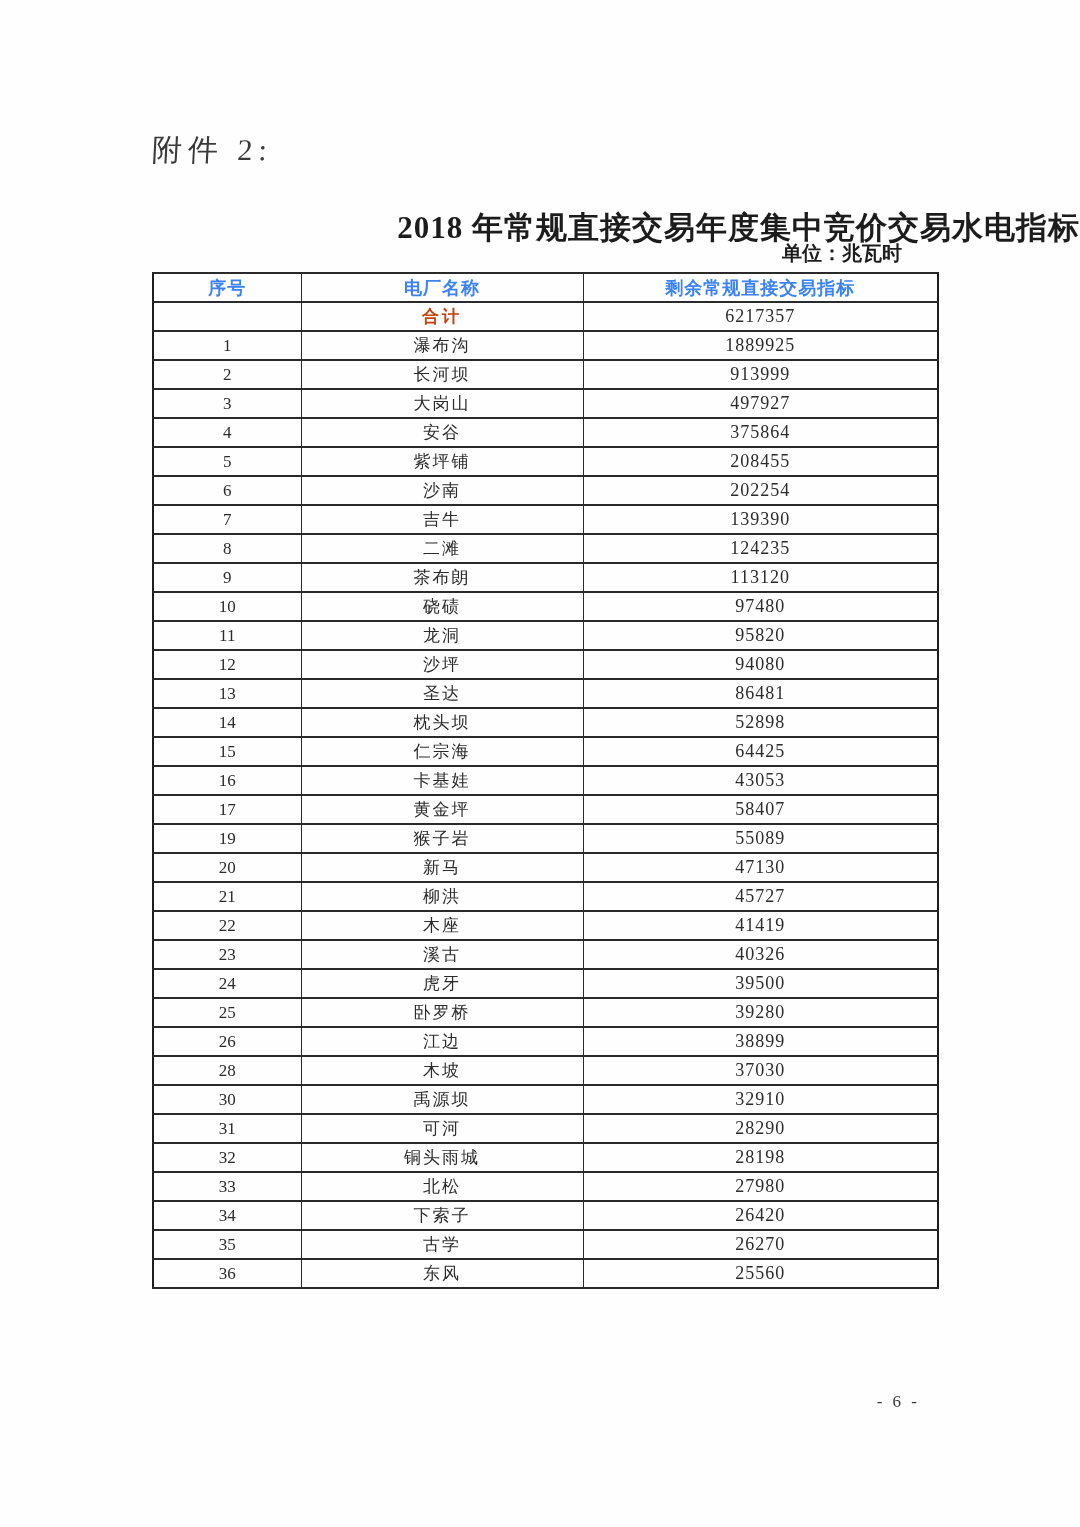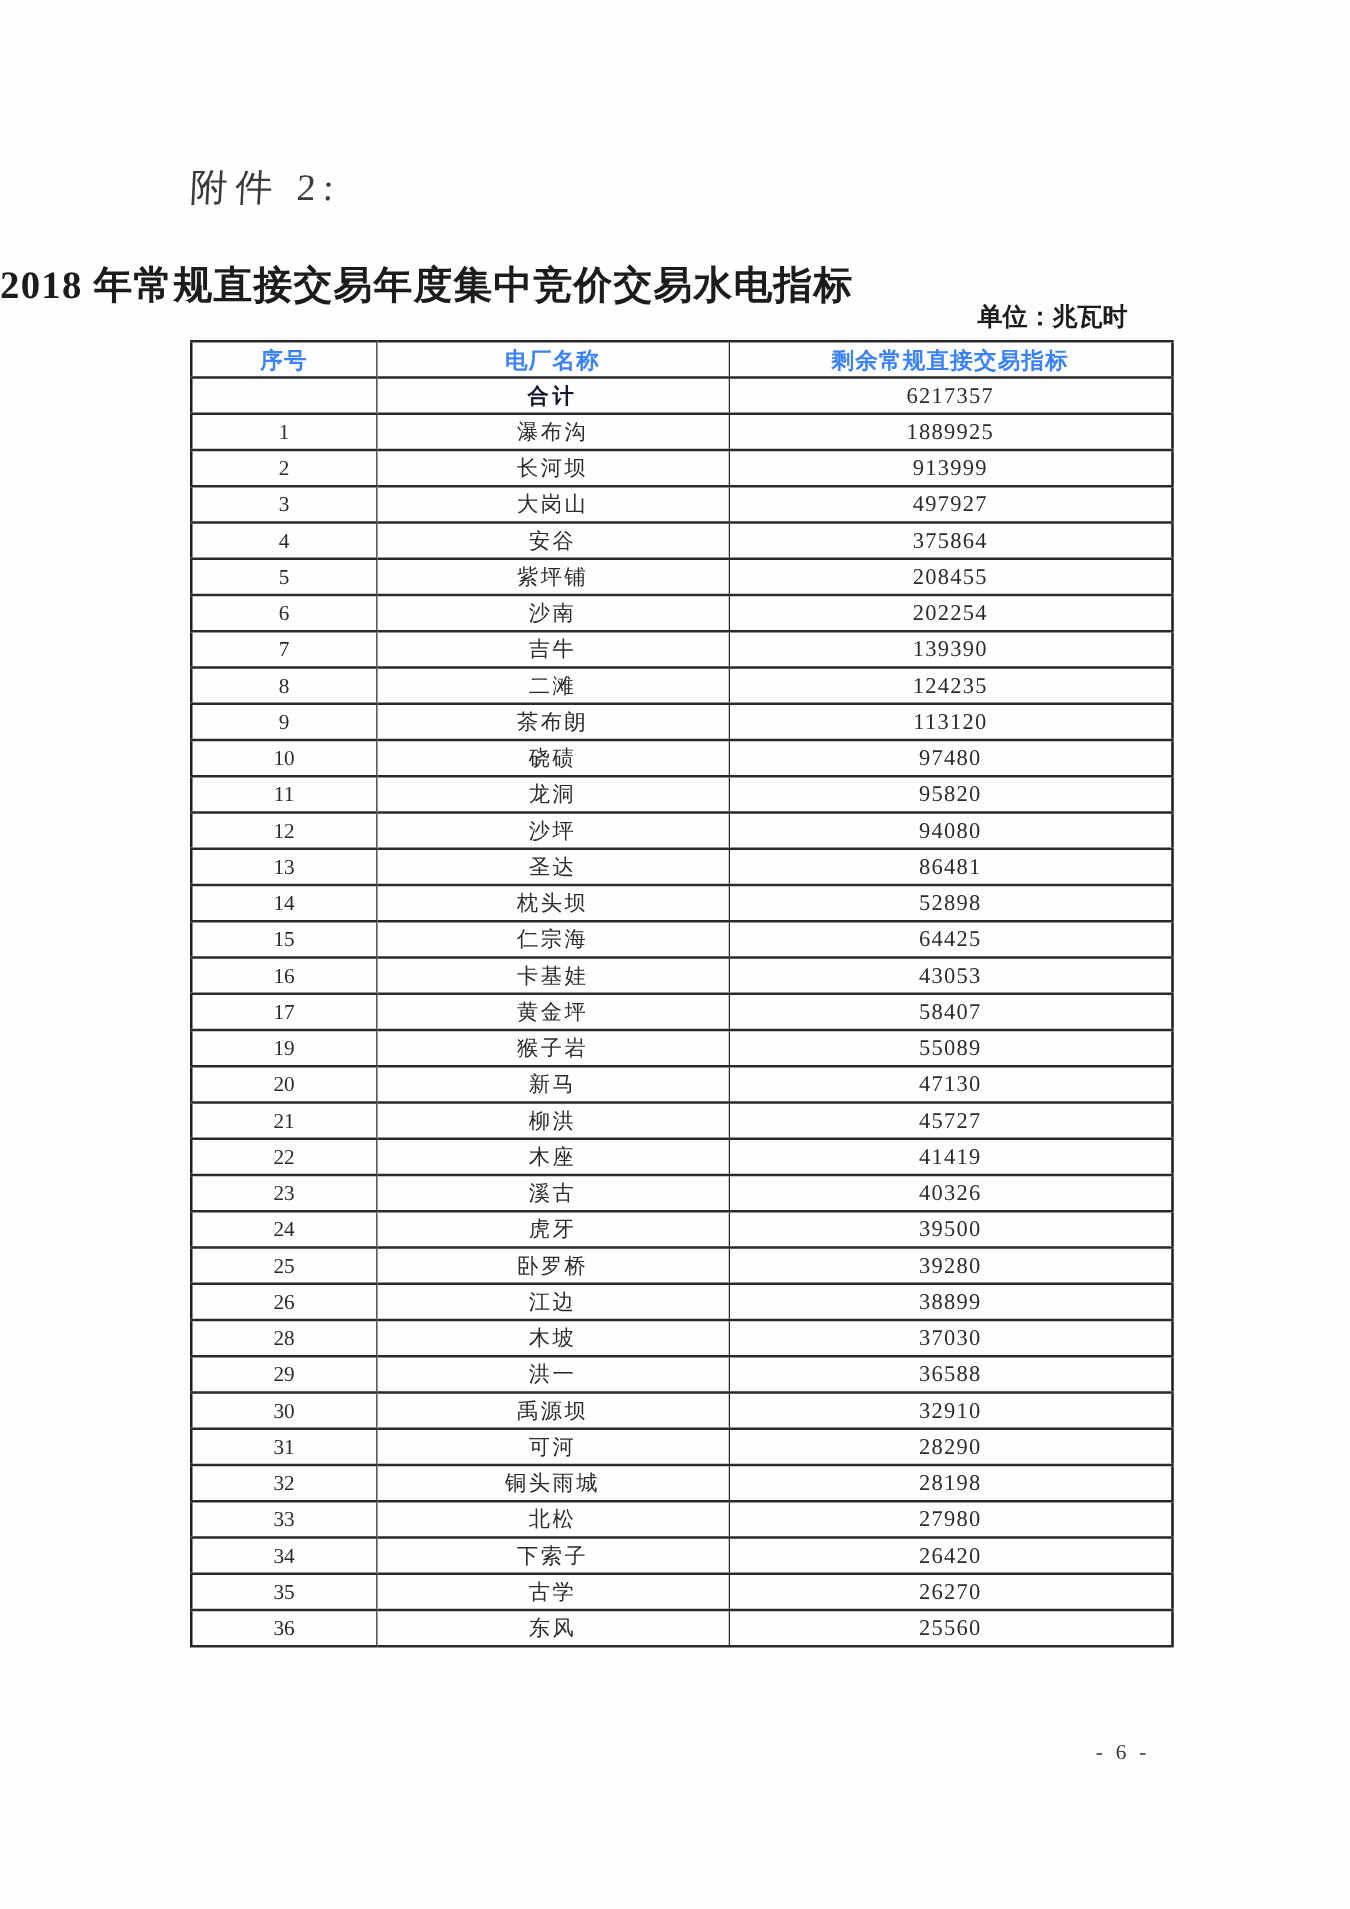--- a/index.html
+++ b/index.html
@@ -27,21 +27,21 @@
     color: #3a3a3a;
     letter-spacing: 6px;
     transform: skewX(-3deg);
     font-weight: 500;
   }
   .doc-title {
     position: absolute;
     left: 0;
     right: 0;
     top: 186px;
-    text-align: left;
+    text-align: right;
     font-size: 31px;
     font-weight: bold;
     letter-spacing: 1px;
     color: #1c1c1c;
   }
   .unit-label {
     position: absolute;
     top: 240px;
     right: 178px;
     font-size: 20px;
@@ -83,21 +83,21 @@
     font-weight: bold;
     color: #3b82f6;
     letter-spacing: 1px;
   }
   table.data-table td.name-cell {
     letter-spacing: 2px;
   }
   table.data-table tr.total-row td.name-cell {
     font-weight: bold;
     letter-spacing: 3px;
-    color: #0f172a;
+    color: #c2410c;
   }
   table.data-table td.value-cell {
     font-size: 18px;
     letter-spacing: 1px;
   }
   .page-number {
     position: absolute;
     top: 1392px;
     right: 160px;
     font-size: 17px;
@@ -259,25 +259,20 @@
           <td class="no-cell">26</td>
           <td class="name-cell">江边</td>
           <td class="value-cell">38899</td>
         </tr>
         <tr>
           <td class="no-cell">28</td>
           <td class="name-cell">木坡</td>
           <td class="value-cell">37030</td>
         </tr>
         <tr>
-          <td class="no-cell">29</td>
-          <td class="name-cell">洪一</td>
-          <td class="value-cell">36588</td>
-        </tr>
-        <tr>
           <td class="no-cell">30</td>
           <td class="name-cell">禹源坝</td>
           <td class="value-cell">32910</td>
         </tr>
         <tr>
           <td class="no-cell">31</td>
           <td class="name-cell">可河</td>
           <td class="value-cell">28290</td>
         </tr>
         <tr>

